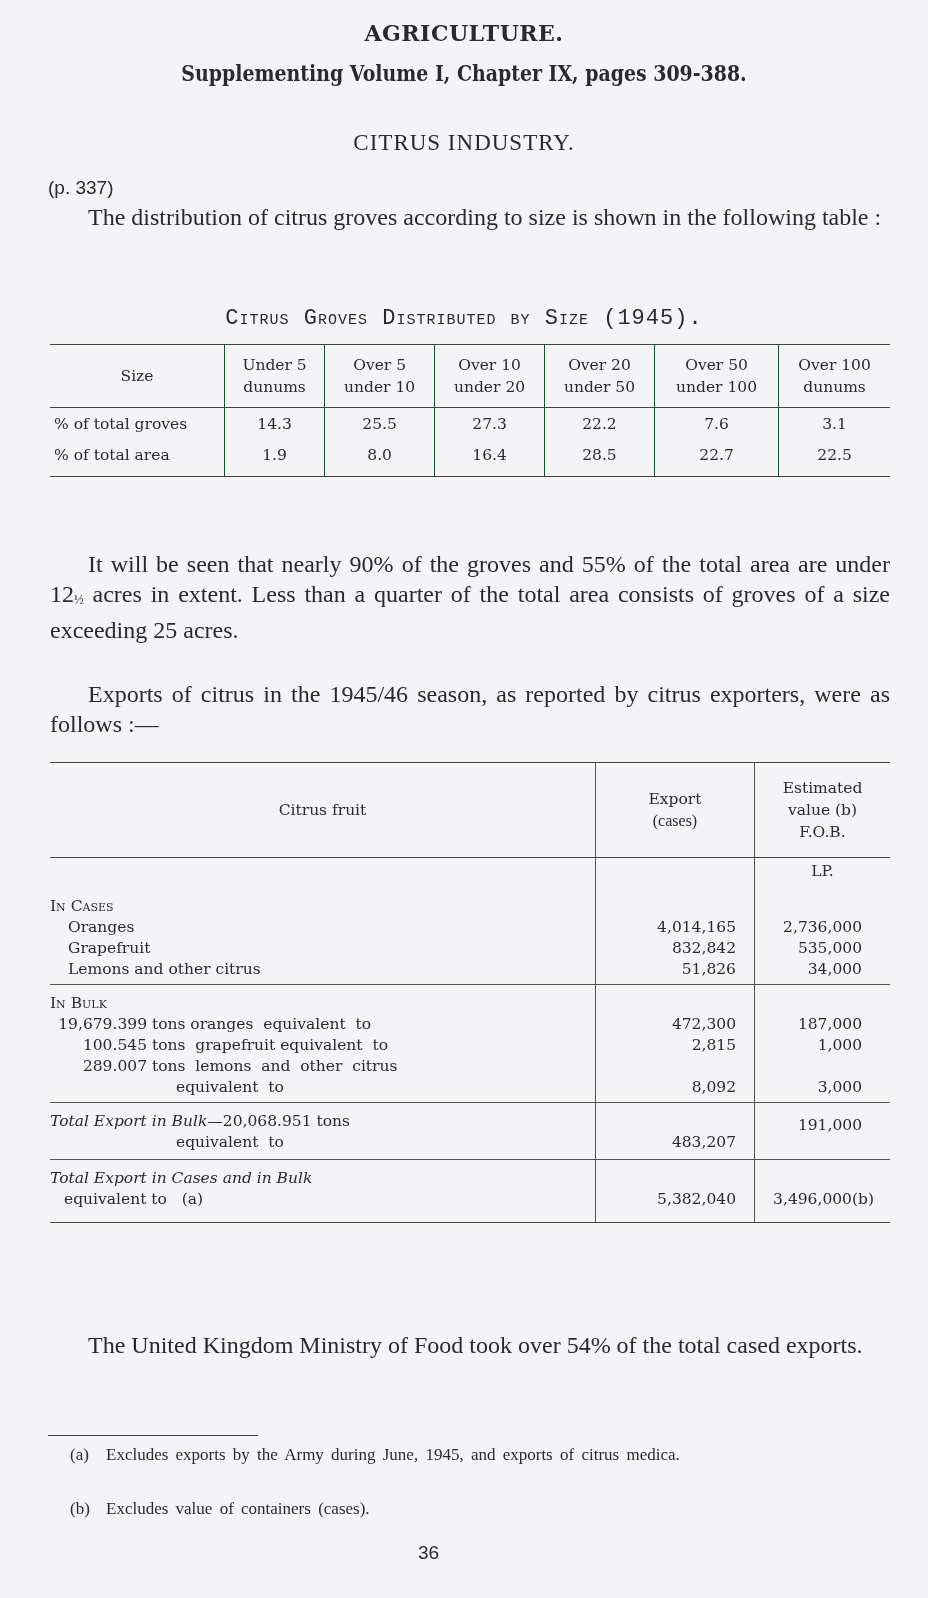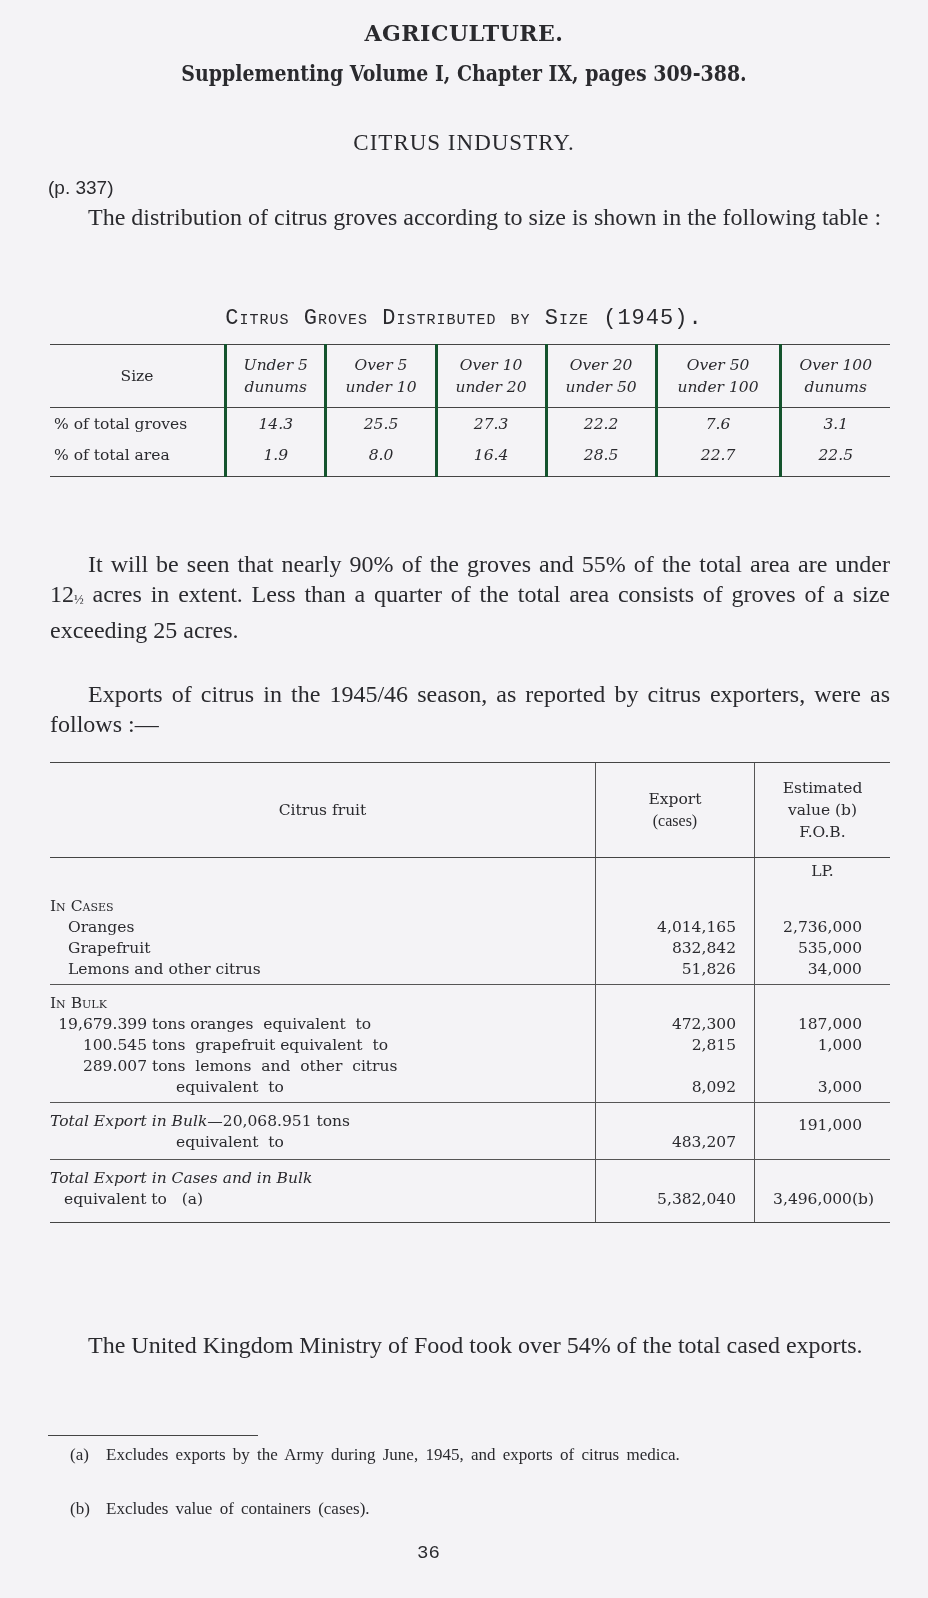--- a/index.html
+++ b/index.html
@@ -40,21 +40,21 @@
   
   .t1 {
     left: 50px; top: 344px; width: 840px;
     border-collapse: collapse;
     font-family: "DejaVu Serif", serif; font-size: 15.5px;
   }
   .t1 th {
     font-weight: normal; border-top: 1.5px solid #444; border-bottom: 1.5px solid #444;
     height: 62px; text-align: center; line-height: 22px; padding: 0 2px;
   }
-  .t1 th + th, .t1 td + td { border-left: 3px solid #14532d; font-style: italic; }
+  .t1 th + th, .t1 td + td { border-left: 1px solid #14532d; }
   .t1 td { text-align: center; height: 31px; padding: 0; }
   .t1 td.lab { text-align: left; padding-left: 4px; }
   .t1 tr.first td { padding-top: 10px; }
   .t1 tr.last td { border-bottom: 1.5px solid #444; padding-bottom: 6px; }
   
   .t2 {
     left: 50px; top: 762px; width: 840px; border-collapse: collapse;
     font-family: "DejaVu Serif", serif; font-size: 15.5px;
   }
   .t2 td, .t2 th { padding: 0; vertical-align: top; }
@@ -72,21 +72,21 @@
   .endrule td { border-bottom: 1.5px solid #444; }
   .small-paren { font-family: "Liberation Serif", serif; font-size: 16px; }
   .bulkrow .num { display: inline-block; width: 97px; text-align: right; }
   .foot-rule { left: 48px; top: 1435px; width: 210px; height: 0; border-top: 1.5px solid #444; }
   .fn {
     left: 70px; width: 820px; font-family: "Liberation Serif", serif; font-size: 17px; line-height: 23px;
     text-align: justify; word-spacing: 3px;
   }
   .fn .tag { position: absolute; left: 0; }
   .fn .txt { display: block; margin-left: 36px; }
-  .pageno { left: 0; width: 857px; top: 1542px; text-align: center; font-family: Liberation Mono, monospace; font-size: 19px; }
+  .pageno { left: 0; width: 857px; top: 1542px; text-align: center; font-family: Liberation Sans, sans-serif; font-size: 19px; }
 </style>
 </head>
 <body>
 
 <div class="abs h1">AGRICULTURE.</div>
 <div class="abs h2">Supplementing Volume I, Chapter IX, pages 309-388.</div>
 <div class="abs h3">CITRUS INDUSTRY.</div>
 <div class="abs pref">(p. 337)</div>
 
 <p class="abs para" style="top:202px; margin:0;">The distribution of citrus groves according to size is shown in the following table :</p>

